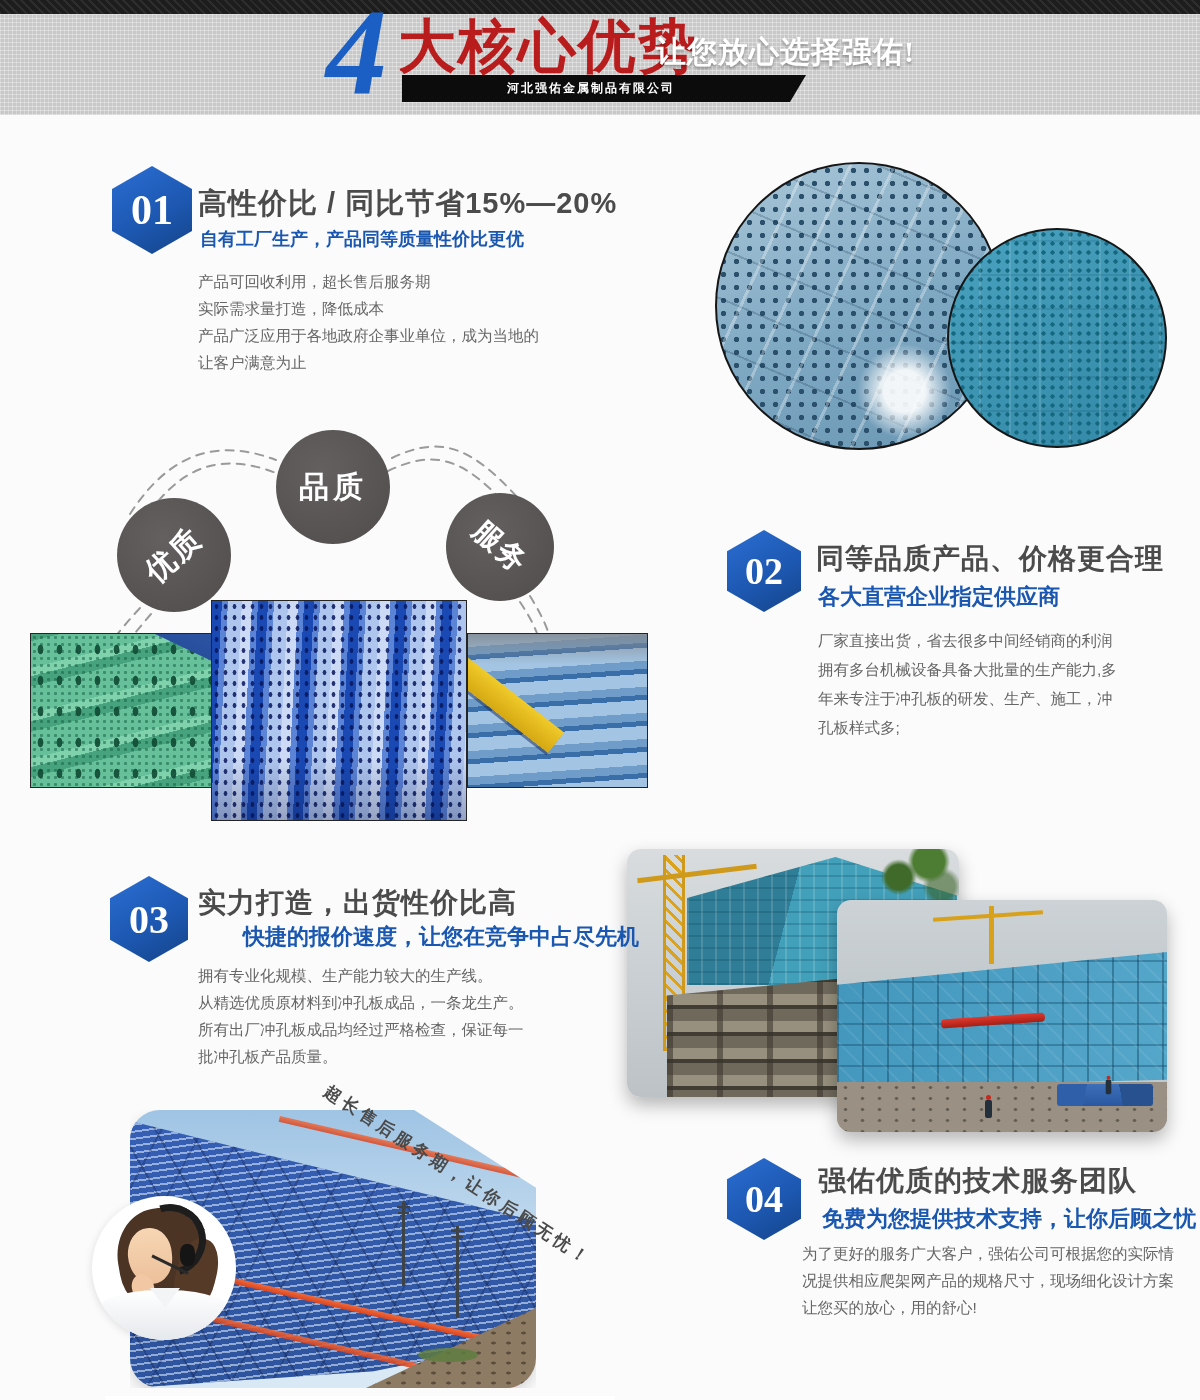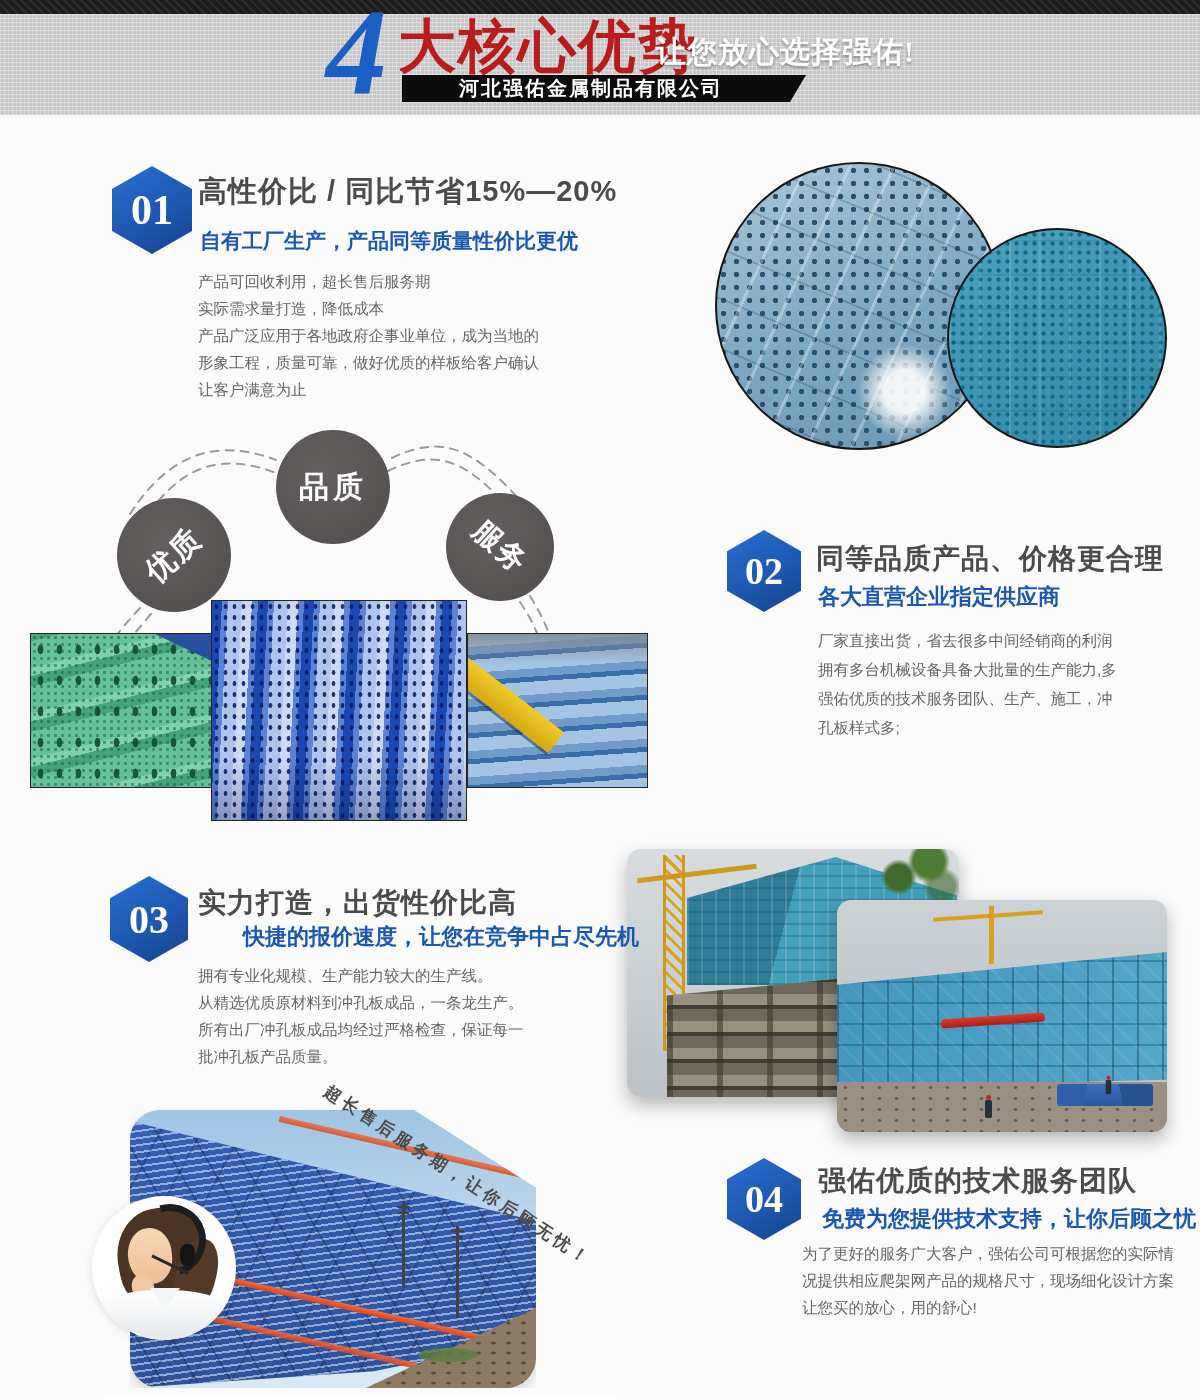--- a/index.html
+++ b/index.html
@@ -15,37 +15,37 @@
                      repeating-linear-gradient(90deg,rgba(0,0,0,.04) 0 1px,transparent 1px 8px);}
   .big4{position:absolute;left:326px;top:-8px;font-family:"Liberation Serif",serif;font-style:italic;
     font-weight:bold;font-size:122px;line-height:1;color:#1b5fc4;z-index:3;}
   .main-title{position:absolute;left:398px;top:8px;font-family:Liberation Sans, sans-serif;font-weight:bold;
     font-size:58px;color:#b91c1c;letter-spacing:2px;z-index:3;}
   .tagline{position:absolute;left:656px;top:32px;font-family:"Liberation Serif",serif;font-weight:bold;
     font-size:30px;color:#fff;letter-spacing:1px;text-shadow:0 2px 3px rgba(0,0,0,.35);z-index:3;}
   .company-banner{position:absolute;left:402px;top:75px;width:404px;height:27px;background:#0c0c0c;
     clip-path:polygon(0 0,100% 0,calc(100% - 16px) 100%,0 100%);z-index:3;
     display:flex;align-items:center;justify-content:center;}
-  .company-banner span{color:#fff;font-weight:bold;font-size:20px;letter-spacing:2px;margin-right:26px;}
+  .company-banner span{color:#fff;font-weight:bold;font-size:12px;letter-spacing:2px;margin-right:26px;}
 
   
   .hex{position:absolute;clip-path:polygon(50% 0,100% 26%,100% 74%,50% 100%,0 74%,0 26%);
     background:linear-gradient(150deg,#2b6ed2 0%,#1d58b2 55%,#154489 100%);
     display:flex;align-items:center;justify-content:center;color:#fff;
     font-family:"Liberation Serif",serif;font-weight:bold;z-index:2;}
   .hex1{left:112px;top:166px;width:80px;height:88px;font-size:42px;}
   .hex2{left:727px;top:530px;width:74px;height:82px;font-size:38px;}
   .hex3{left:110px;top:876px;width:78px;height:86px;font-size:40px;}
   .hex4{left:727px;top:1158px;width:74px;height:82px;font-size:38px;justify-content:center;}
 
   .sec-title{position:absolute;font-weight:bold;color:#4b4b4b;letter-spacing:1px;z-index:2;}
   .sec-sub{position:absolute;font-weight:bold;color:#1a57b0;z-index:2;font-family:"Liberation Serif",serif;}
   .sec-body{position:absolute;color:#666;font-size:15.5px;z-index:2;}
-  .t1{left:198px;top:172px;font-size:29px;text-align:center;}
-  .s1{left:200px;top:227px;font-size:21px;}
+  .t1{left:198px;top:184px;font-size:29px;text-align:center;}
+  .s1{left:200px;top:227px;font-size:18px;}
   .b1{left:198px;top:268px;line-height:27px;}
   .t2{left:816px;top:540px;font-size:28px;}
   .s2{left:818px;top:582px;font-size:22px;}
   .b2{left:818px;top:626px;line-height:29px;}
   .t3{left:198px;top:884px;font-size:28px;}
   .s3{left:196px;top:922px;font-size:22px;margin-left:47px;}
   .b3{left:198px;top:962px;line-height:27px;}
   .t4{left:818px;top:1162px;font-size:28px;}
   .s4{left:822px;top:1204px;font-size:22px;}
   .b4{left:802px;top:1240px;line-height:27px;}
@@ -237,21 +237,20 @@
 
   <div class="hex hex1">
     <span>01</span>
   </div>
   <div class="sec-title t1">高性价比 / 同比节省15%—20%</div>
   <div class="sec-sub s1">自有工厂生产，产品同等质量性价比更优</div>
   <div class="sec-body b1">
     <div>产品可回收利用，超长售后服务期</div>
     <div>实际需求量打造，降低成本</div>
     <div>产品广泛应用于各地政府企事业单位，成为当地的</div>
-    <div>形象工程，质量可靠，做好优质的样板给客户确认</div>
     <div>让客户满意为止</div>
   </div>
 
   <div class="plate-circle plateA"></div>
   <div class="plate-circle plateB"></div>
 
   <div class="vcircle vc1">
     <span>优质</span>
   </div>
   <div class="vcircle vc2">
@@ -266,21 +265,21 @@
   <div class="photo pw"></div>
 
   <div class="hex hex2">
     <span>02</span>
   </div>
   <div class="sec-title t2">同等品质产品、价格更合理</div>
   <div class="sec-sub s2">各大直营企业指定供应商</div>
   <div class="sec-body b2">
     <div>厂家直接出货，省去很多中间经销商的利润</div>
     <div>拥有多台机械设备具备大批量的生产能力,多</div>
-    <div>强佑优质的技术服务团队、生产、施工，冲</div>
+    <div>年来专注于冲孔板的研发、生产、施工，冲</div>
     <div>孔板样式多;</div>
   </div>
 
   <div class="hex hex3">
     <span>03</span>
   </div>
   <div class="sec-title t3">实力打造，出货性价比高</div>
   <div class="sec-sub s3">快捷的报价速度，让您在竞争中占尽先机</div>
   <div class="sec-body b3">
     <div>拥有专业化规模、生产能力较大的生产线。</div>

